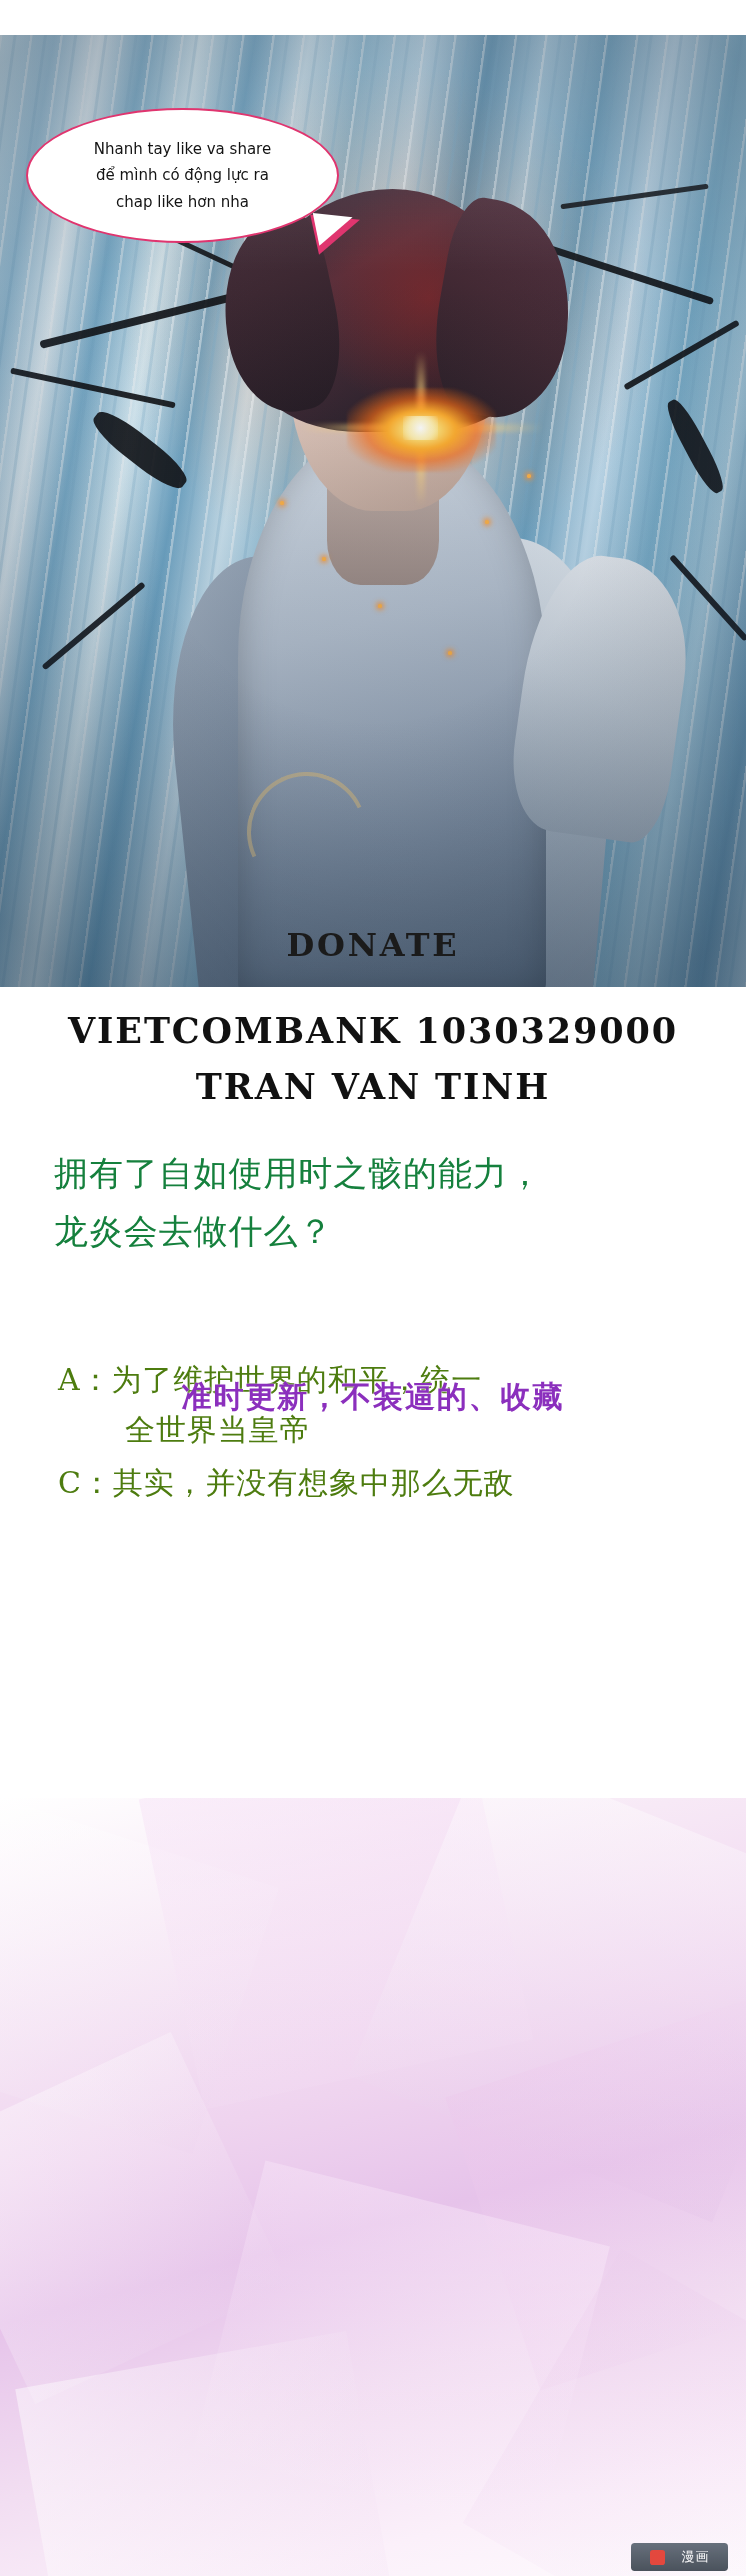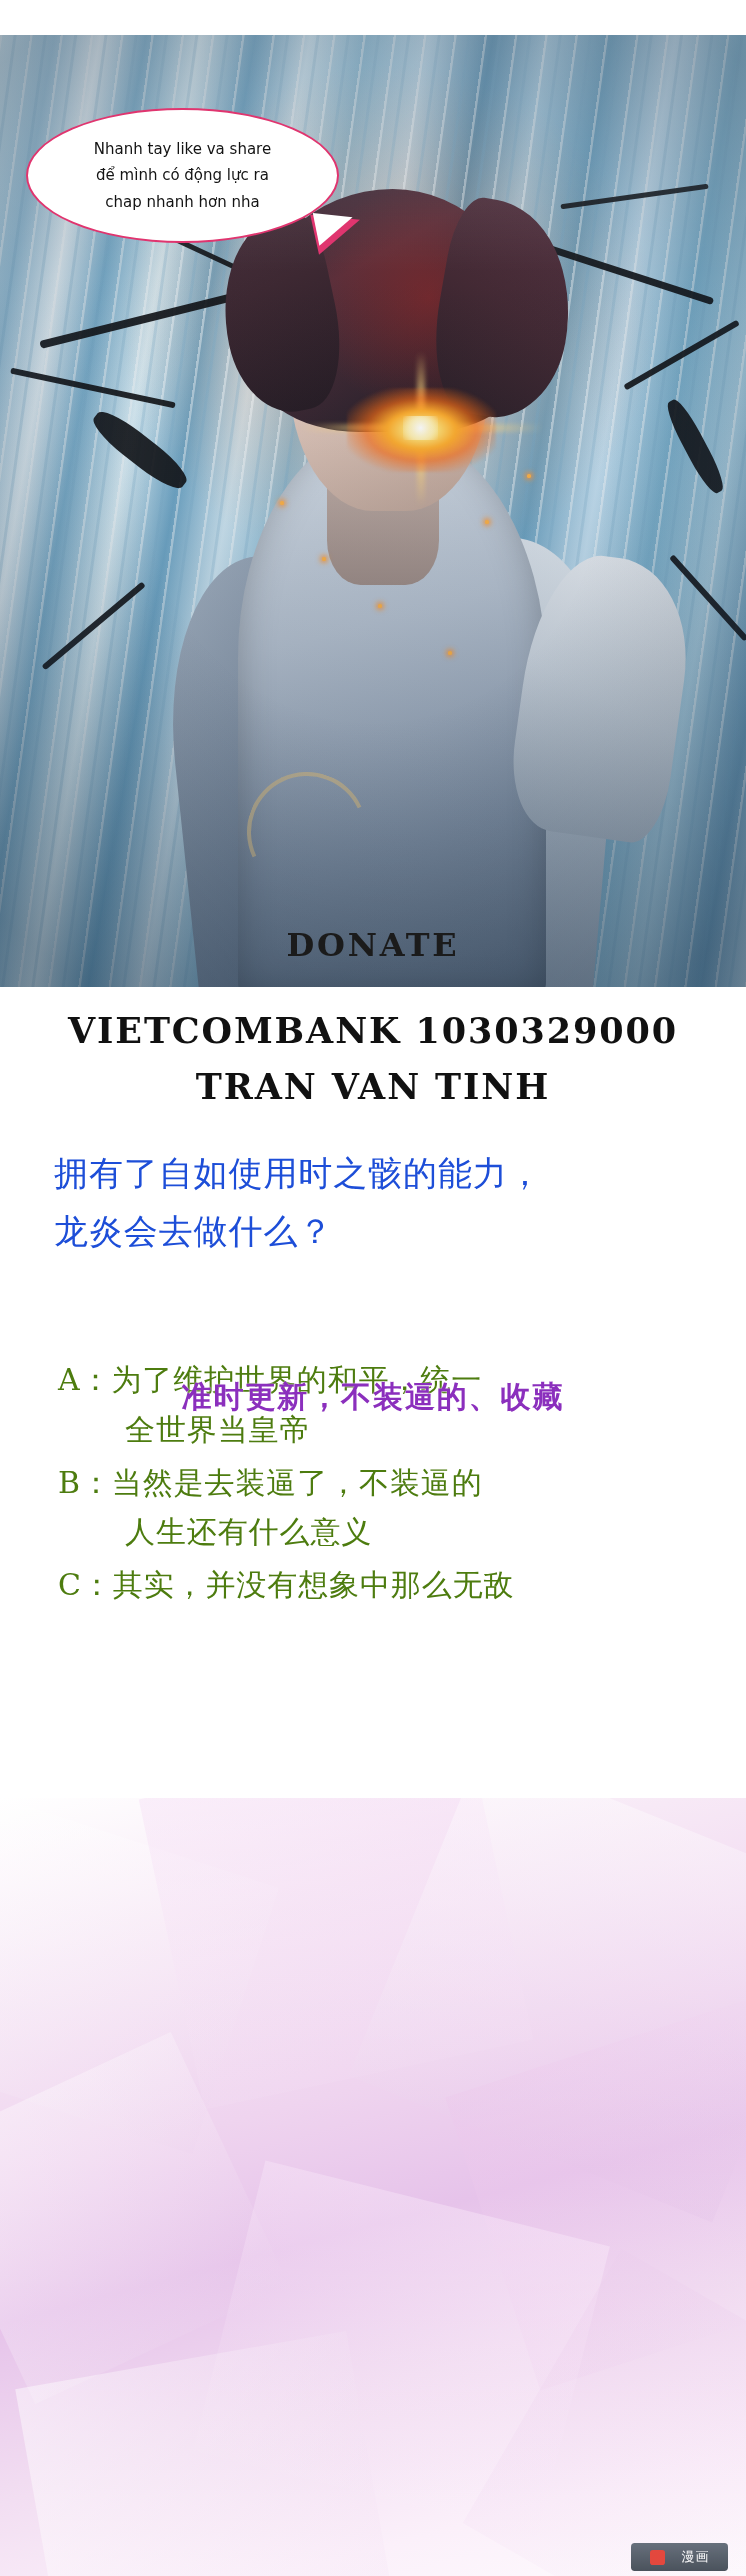--- a/index.html
+++ b/index.html
@@ -267,21 +267,21 @@
 
   
   .question {
     position: absolute;
     left: 54px;
     top: 1110px;
     width: 653px;
     font-family: "DejaVu Serif", serif;
     font-size: 34px;
     line-height: 1.7;
-    color: #1d4ed8;
+    color: #15803d;
     letter-spacing: 0.9px;
   }
   .answers {
     position: absolute;
     left: 58px;
     top: 1320px;
     width: 644px;
     font-family: "DejaVu Serif", serif;
     font-size: 30px;
     line-height: 1.65;
@@ -459,46 +459,40 @@
     <div class="spark" style="left:448px; top:616px;"></div>
 
     <div class="art-bg-vignette"></div>
 
     <div class="speech-tail"></div>
     <div class="speech-tail-inner"></div>
     <div class="speech-bubble">
       <div class="speech-text">
         <div>Nhanh tay like va share</div>
         <div>để mình có động lực ra</div>
-        <div>chap nhanh hơn nha</div>
+        <div>chap like hơn nha</div>
       </div>
     </div>
   </div>
 
   <div class="donate-title">DONATE</div>
   <div class="donate-line1">VIETCOMBANK 1030329000</div>
   <div class="donate-line2">TRAN VAN TINH</div>
 
   <div class="question">
     <div>拥有了自如使用时之骸的能力，</div>
     <div>龙炎会去做什么？</div>
   </div>
 
   <div class="answers">
     <div class="answer-row">
       <div>
         <span>A：</span><span>为了维护世界的和平，统一</span>
       </div>
       <div class="answer-cont">全世界当皇帝</div>
-    </div>
-    <div class="answer-row">
-      <div>
-        <span>B：</span><span>当然是去装逼了，不装逼的</span>
-      </div>
-      <div class="answer-cont">人生还有什么意义</div>
     </div>
     <div class="answer-row">
       <div>
         <span>C：</span><span>其实，并没有想象中那么无敌</span>
       </div>
     </div>
   </div>
 
   <div class="bottom-panel">
     <div class="facet f1"></div>

